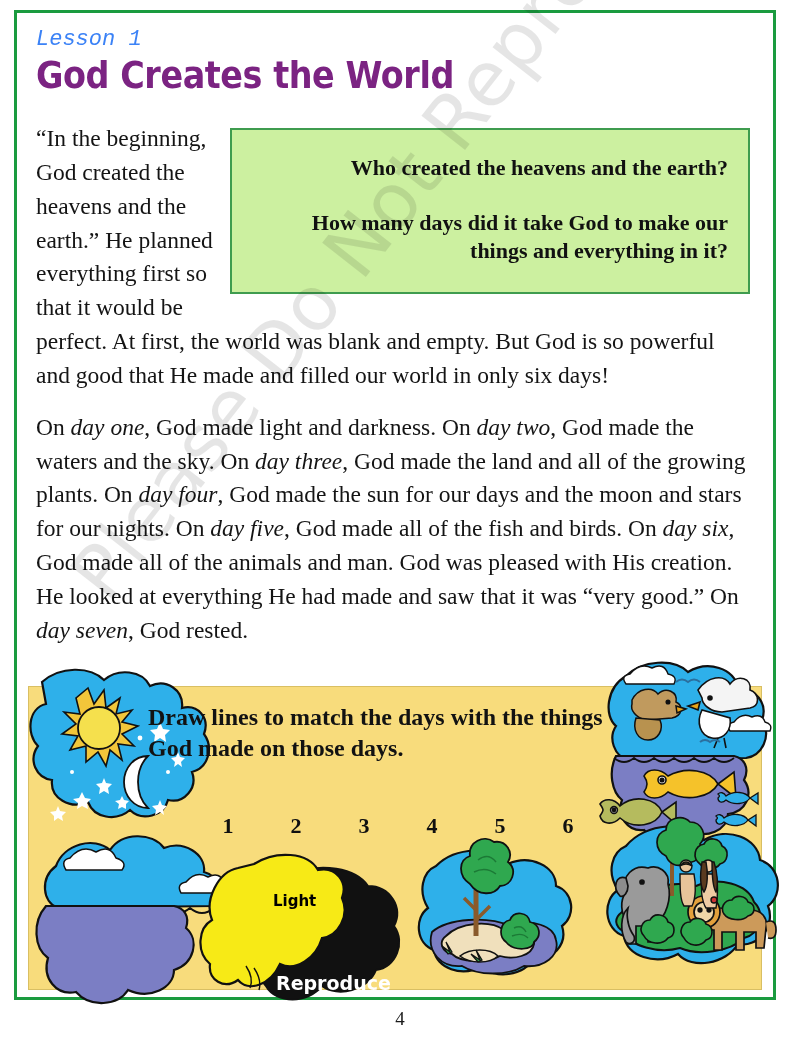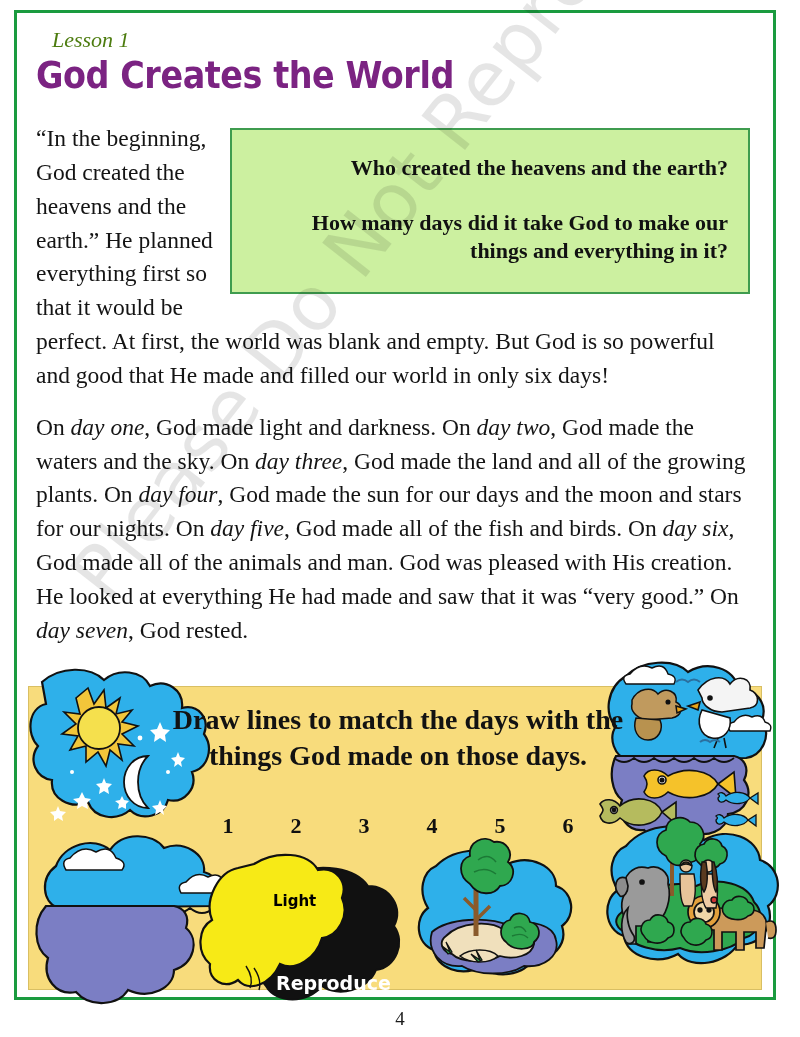--- a/index.html
+++ b/index.html
@@ -61,23 +61,24 @@
     position: absolute;
     left: 36px;
     top: 28px;
     width: 714px;
     z-index: 2;
   }
 
   .lesson-label {
     font-style: italic;
     font-size: 22px;
-    color: #4d7c0f;
-    margin: 0 0 4px 16px;
+    color: #3b82f6;
+    margin: 0 0 4px 0;
     line-height: 1.1;
+    font-family: Liberation Mono, monospace;
   }
 
   .lesson-title {
     font-family: "DejaVu Sans", sans-serif;
     font-size: 38px;
     font-weight: bold;
     color: #7b2382;
     margin: 4px 0 26px 0;
     line-height: 1.05;
     letter-spacing: -0.5px;
@@ -142,22 +143,21 @@
     top: -26px;
     width: 780px;
     height: 360px;
     overflow: visible;
   }
   .activity-instruction {
     position: absolute;
     left: 120px;
     top: 16px;
     width: 500px;
-    text-align: center;
-    font-size: 28px;
+    font-size: 24px;
     font-weight: bold;
     line-height: 1.3;
     color: #121212;
     z-index: 4;
   }
   .day-numbers {
     position: absolute;
     left: 190px;
     top: 127px;
     width: 360px;

